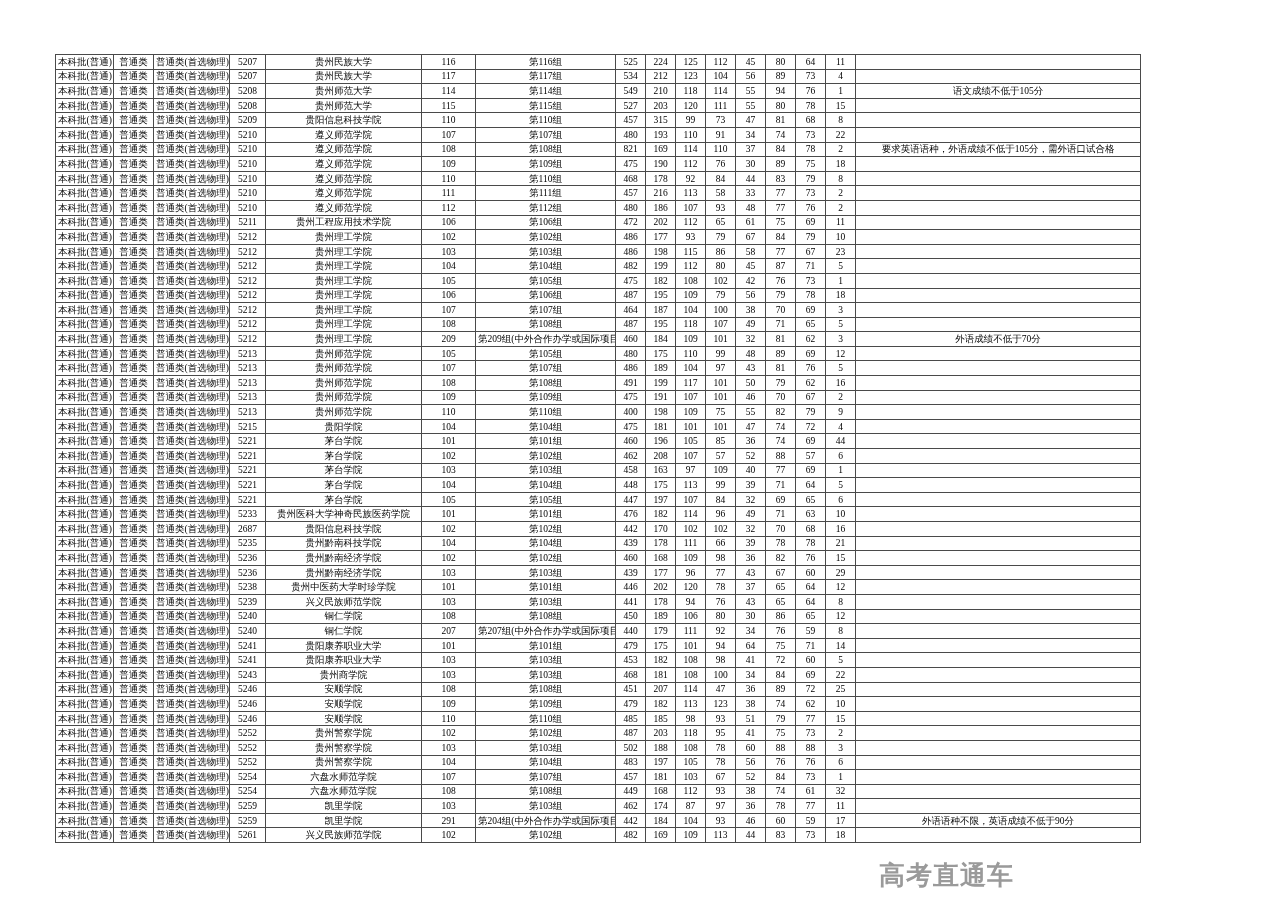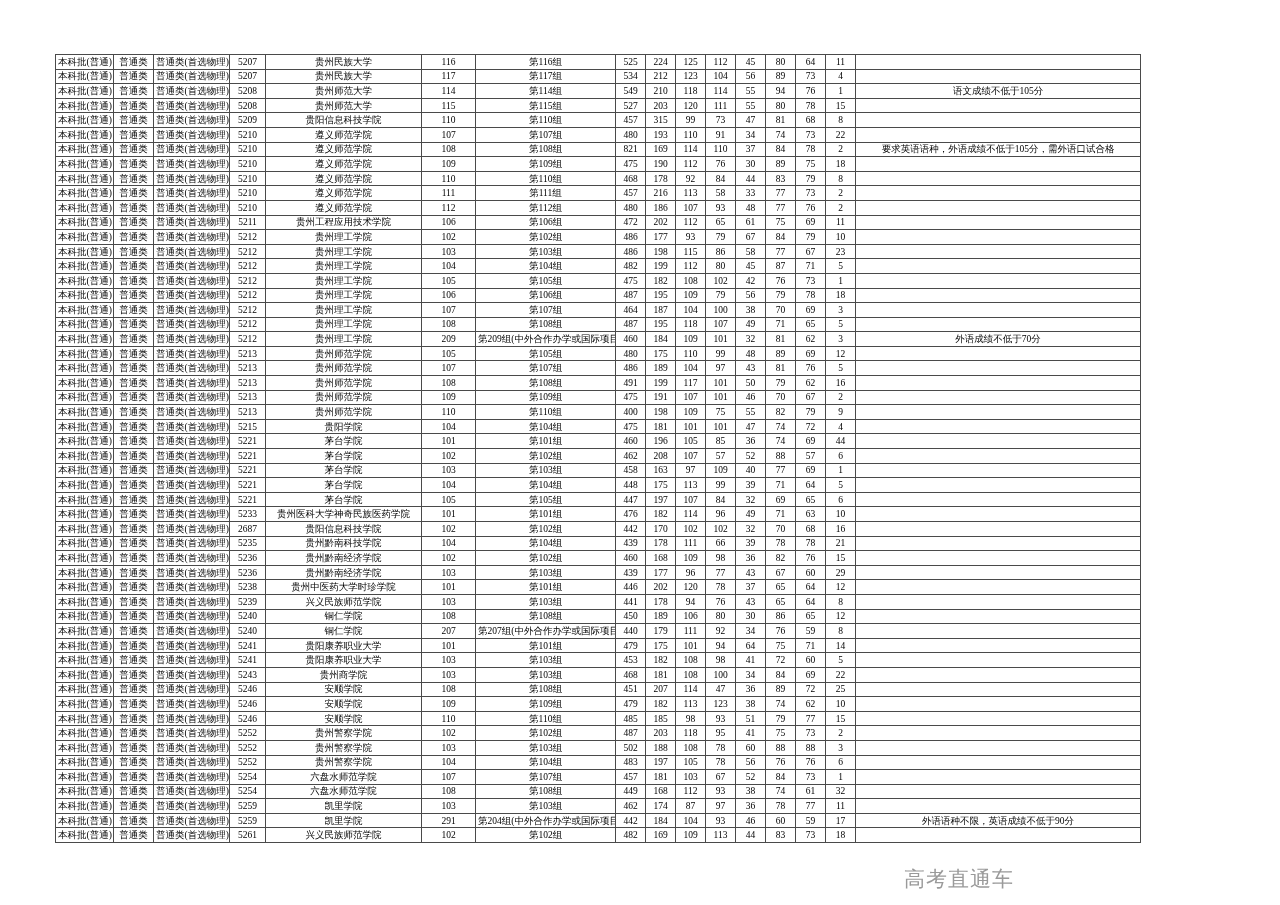--- a/index.html
+++ b/index.html
@@ -27,22 +27,22 @@
     text-align:center;
     vertical-align:middle;
     white-space:nowrap;
     overflow:hidden;
     color:#000;
   }
   .watermark{
     position:absolute;
     right:38px;
     bottom:12px;
-    font-size:21px;
-    font-weight:normal;
+    font-size:26px;
+    font-weight:bold;
     color:#9a9a9a;
     letter-spacing:1px;
   }
 </style>
 </head>
 <body>
 
 <div class="page">
 
   <table class="score-table">

